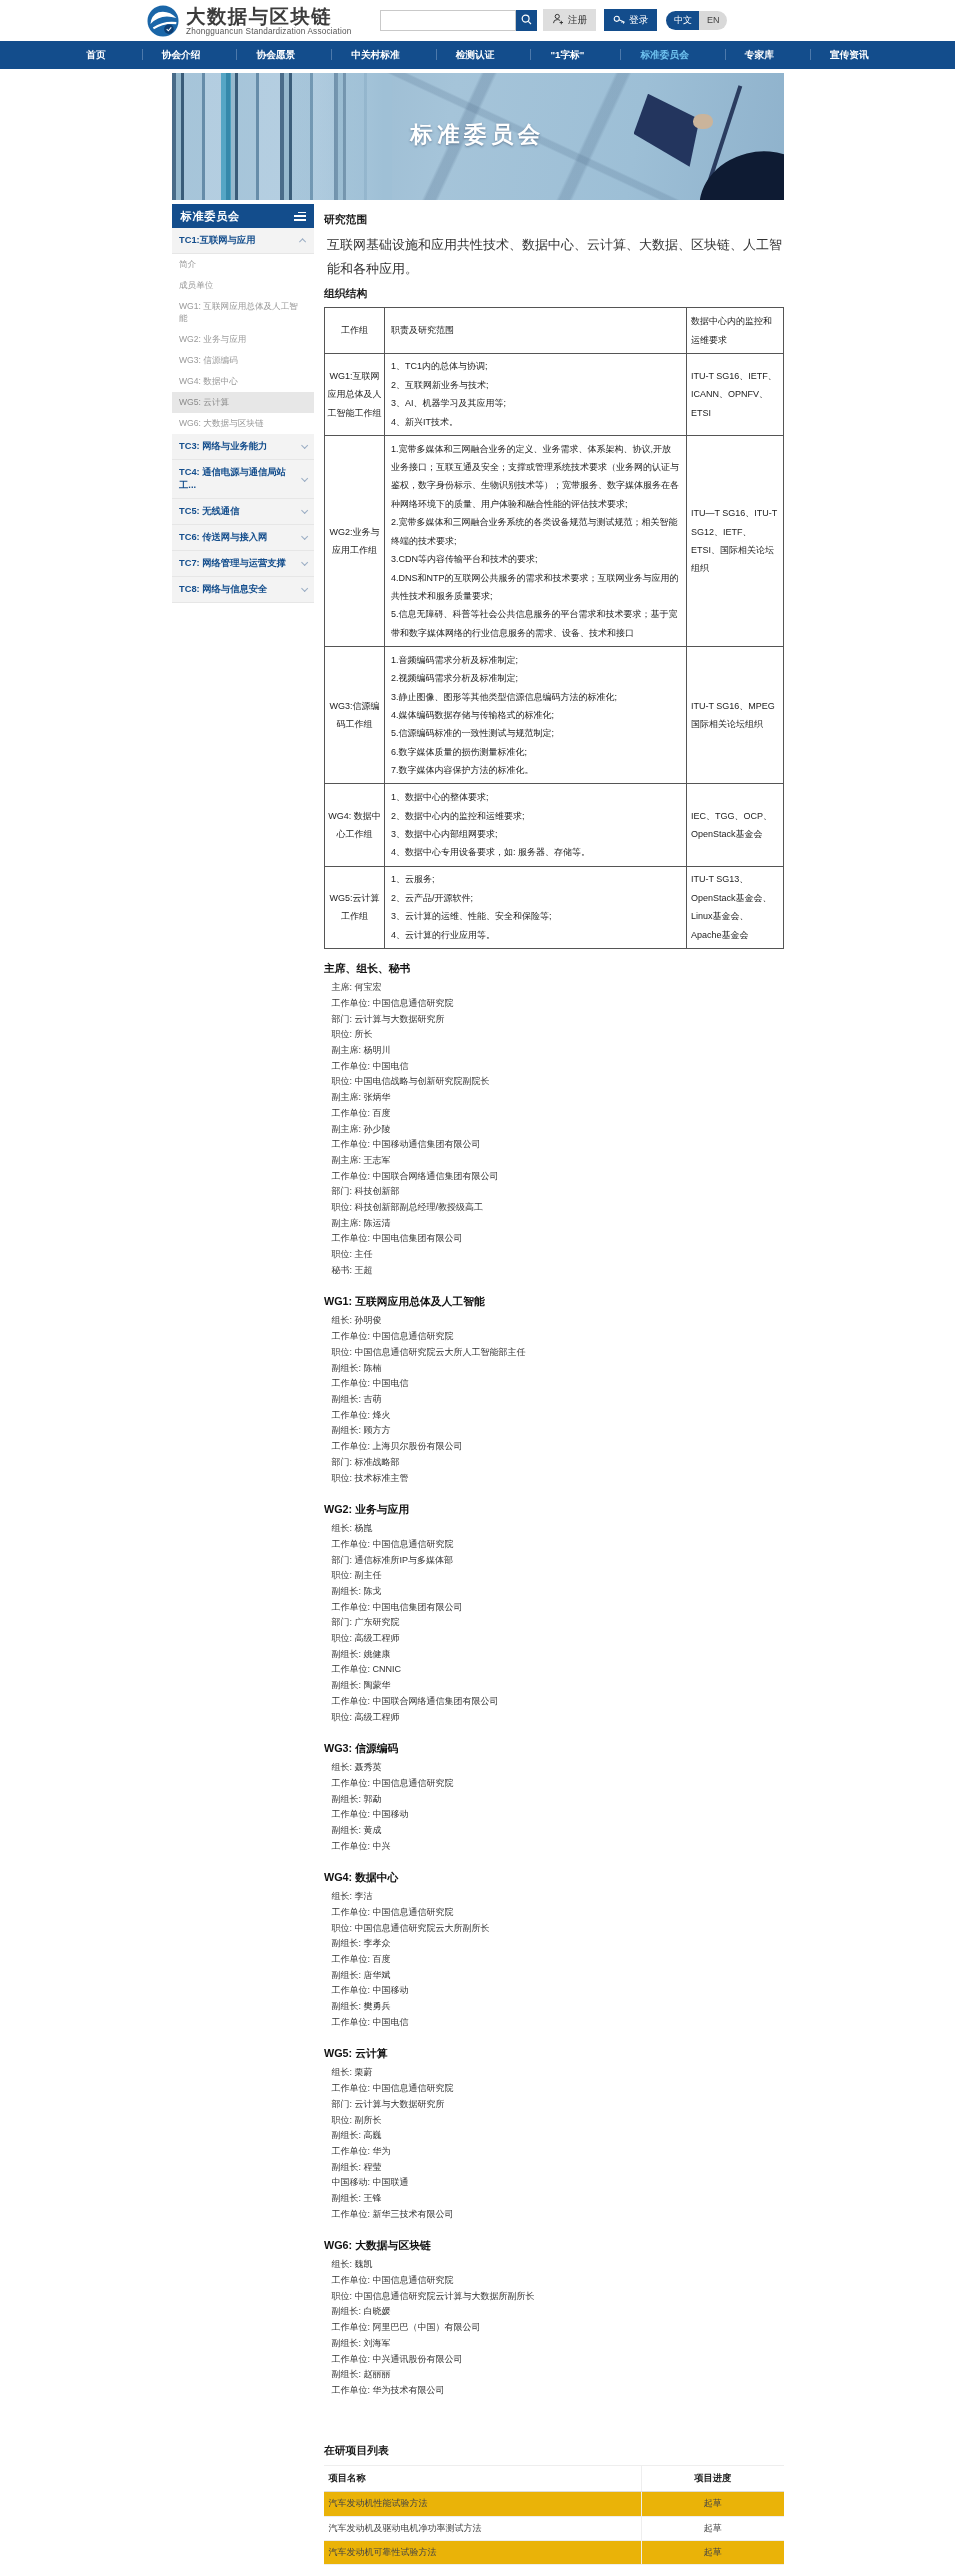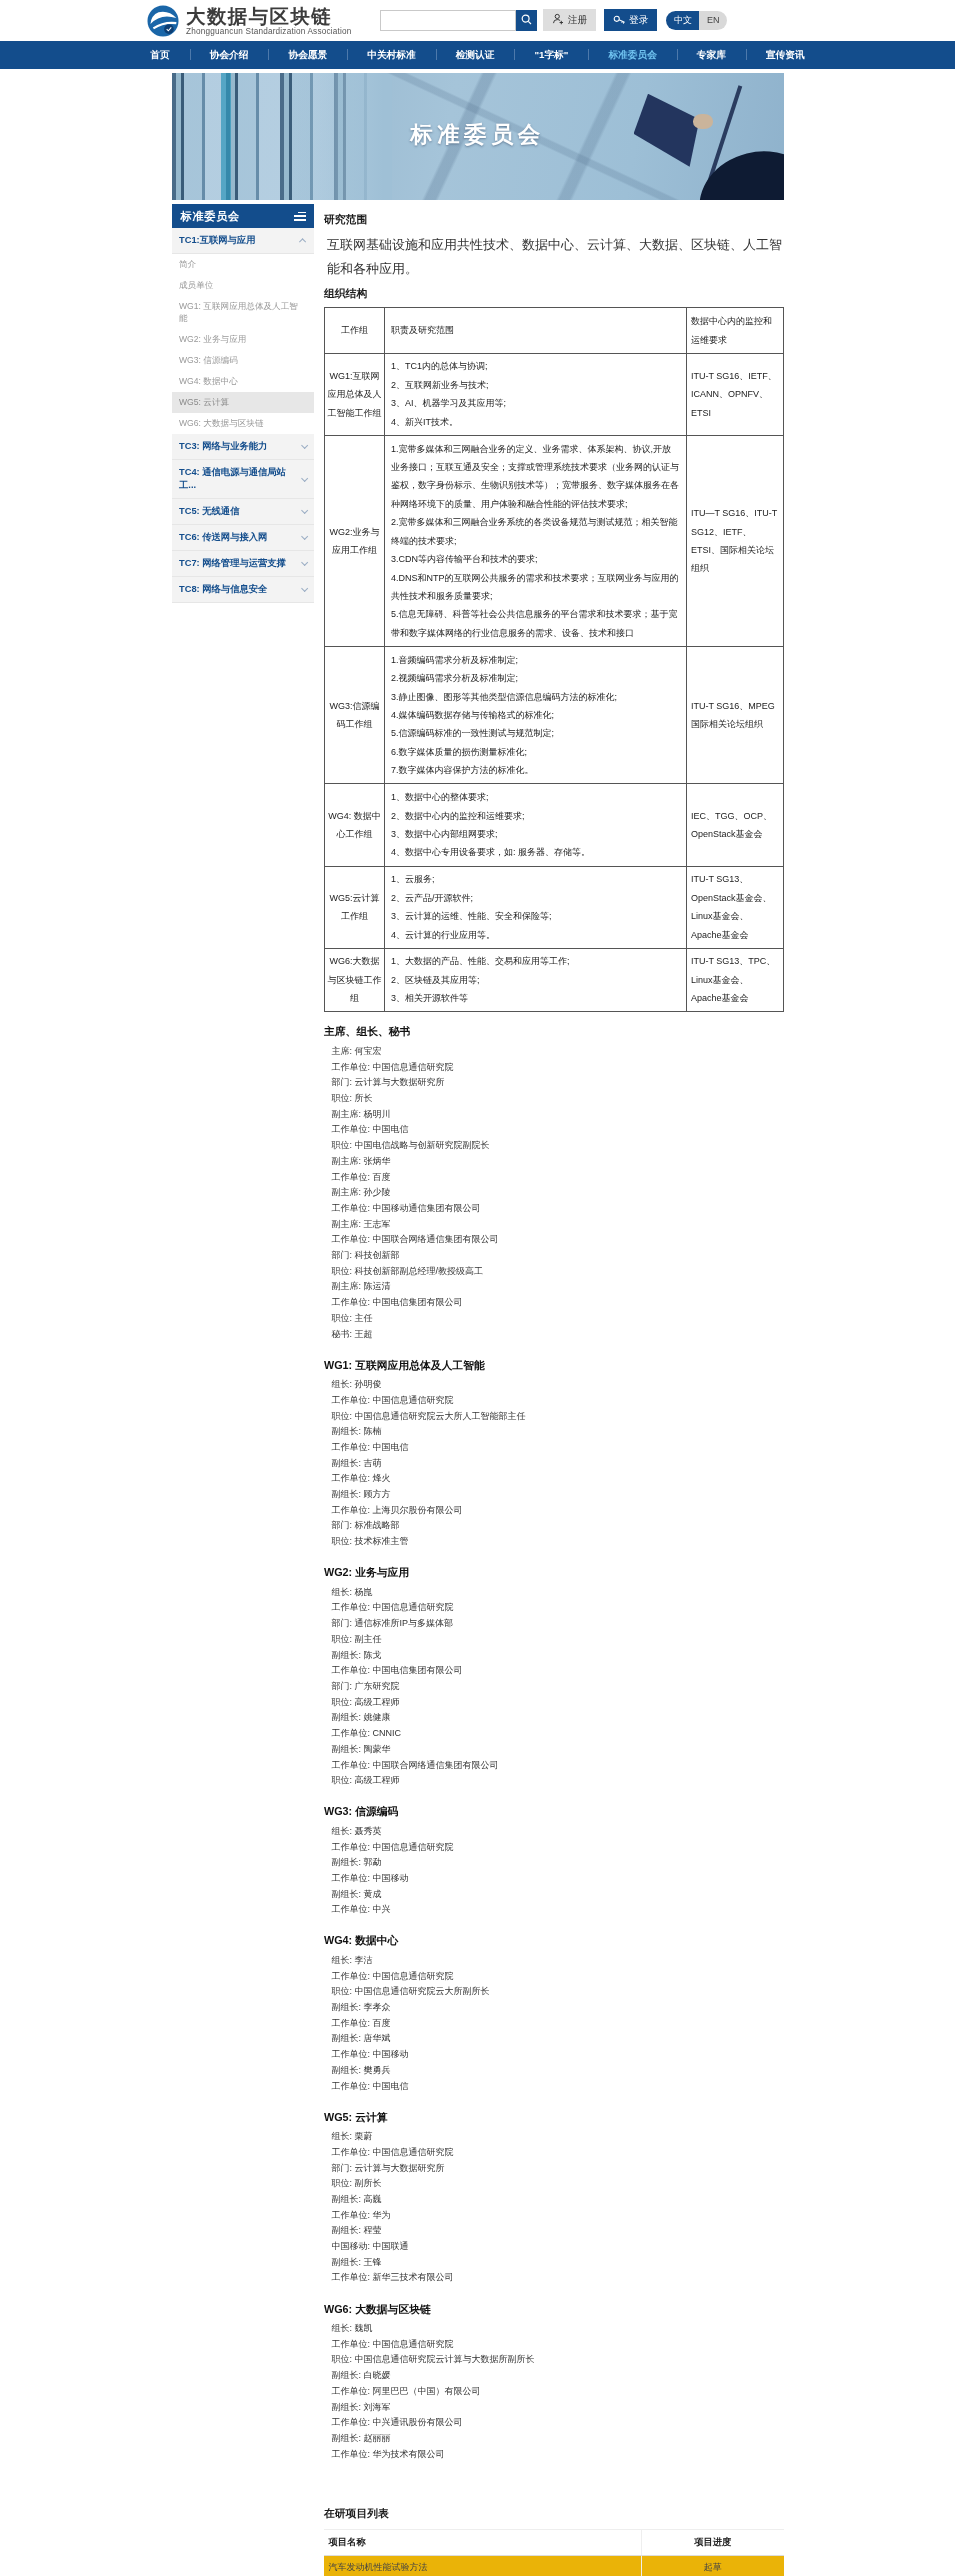--- a/index.html
+++ b/index.html
@@ -20,21 +20,21 @@
   .btn { height:22.4px; display:flex; align-items:center; padding:0 9px; font-size:9.7px; cursor:pointer; border:none; }
   .btn-register { margin-left:6px; background:#dedede; color:#333; }
   .btn-login { margin-left:7.5px; background:#134d8c; color:#fff; }
   .btn svg { margin-right:3.7px; }
   .lang { margin-left:9px; display:flex; height:19.4px; border-radius:9.7px; overflow:hidden; font-size:9px; }
   .lang-zh { background:#134d8c; color:#fff; padding:0 7.5px; display:flex; align-items:center; cursor:pointer; }
   .lang-en { background:#d9d9d9; color:#444; padding:0 7.5px; display:flex; align-items:center; cursor:pointer; }
 
   
   .mainnav { height:28px; background:#134d8c; }
-  .mainnav ul { list-style:none; display:flex; justify-content:center; height:28px; align-items:flex-end; }
+  .mainnav ul { list-style:none; display:flex; justify-content:center; height:28px; align-items:flex-end;gap:16px; }
   .mainnav li { padding:0 20px; font-size:9.7px; font-weight:bold; color:#fff; cursor:pointer; position:relative; line-height:28px; }
   .mainnav li + li::before { content:""; position:absolute; left:0; top:8.2px; height:11.2px; width:0.7px; background:#4d79ab; }
   .mainnav li.active { color:#6fc2ef; }
 
   
   .banner { width:612px; height:127px; margin:3.7px auto 4.5px auto; position:relative; overflow:hidden;
             background:linear-gradient(100deg,#8fb0c8,#a5c4d9 45%,#9dbfd6 75%,#8fb2cc); }
   .stripes { position:absolute; left:0; top:0; bottom:0; width:220px;
     background:repeating-linear-gradient(90deg,
       rgba(60,95,125,.85) 0 3.7px, rgba(150,185,205,.9) 3.7px 9px, rgba(35,70,100,.8) 9px 12px,
@@ -295,29 +295,20 @@
           <tr>
             <td class="c1">WG5:云计算工作组</td>
             <td class="c2">
               <div class="duty">1、云服务;</div>
               <div class="duty">2、云产品/开源软件;</div>
               <div class="duty">3、云计算的运维、性能、安全和保险等;</div>
               <div class="duty">4、云计算的行业应用等。</div>
             </td>
             <td class="c3">ITU-T SG13、OpenStack基金会、Linux基金会、Apache基金会</td>
           </tr>
-          <tr>
-            <td class="c1">WG6:大数据与区块链工作组</td>
-            <td class="c2">
-              <div class="duty">1、大数据的产品、性能、交易和应用等工作;</div>
-              <div class="duty">2、区块链及其应用等;</div>
-              <div class="duty">3、相关开源软件等</div>
-            </td>
-            <td class="c3">ITU-T SG13、TPC、Linux基金会、Apache基金会</td>
-          </tr>
         </tbody>
     </table>
 
     <div class="people-block" id="people-block">
         <h3 class="people-heading">主席、组长、秘书</h3>
         <div>
           <div class="p-line">主席: 何宝宏</div>
           <div class="p-line">工作单位: 中国信息通信研究院</div>
           <div class="p-line">部门: 云计算与大数据研究所</div>
           <div class="p-line">职位: 所长</div>

